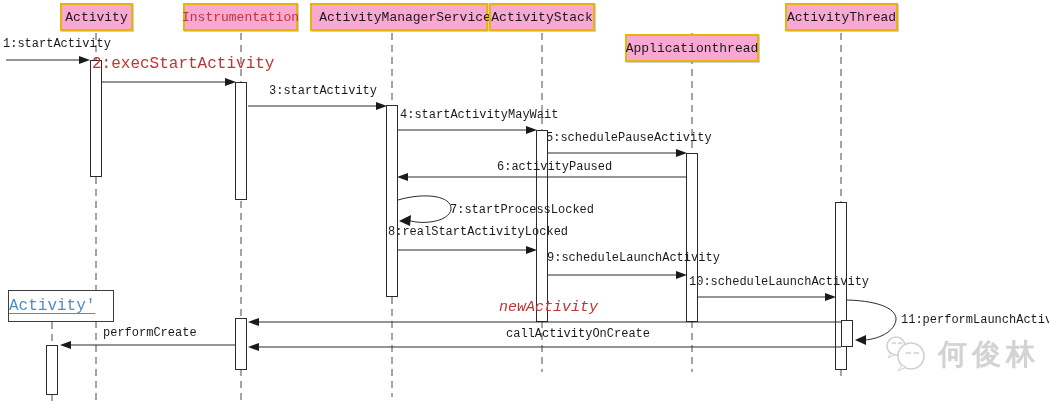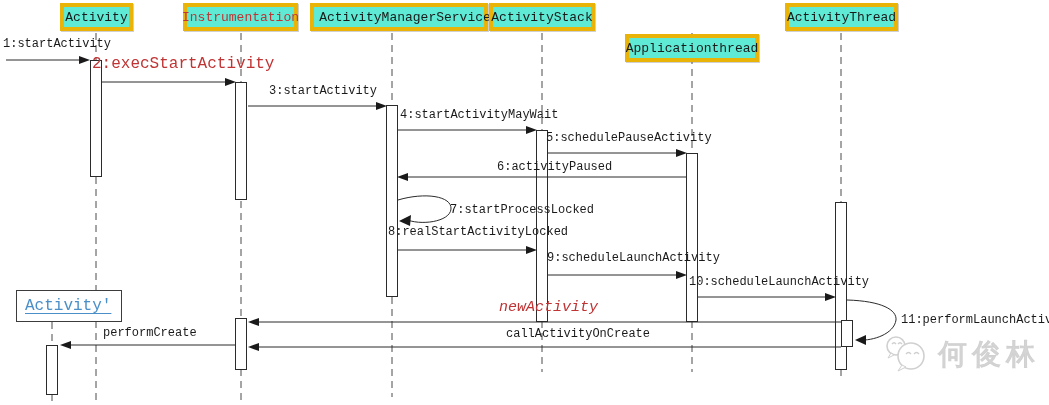--- a/index.html
+++ b/index.html
@@ -6,42 +6,42 @@
   #canvas{
     position:relative;
     width:1049px;height:405px;
     background:#ffffff;
     font-family:"Liberation Mono","DejaVu Sans Mono",monospace;
     overflow:hidden;
   }
   .layer{position:absolute;left:0;top:0;width:1049px;height:405px;}
   .actor-box{
     position:absolute;top:3px;height:28px;
-    border:4px solid #eab308;background:#5eead4;
+    border:2px solid #eab308;background:#f9a8d4;
     display:flex;align-items:center;justify-content:center;
     font-size:13px;color:#1a1a1a;letter-spacing:0px;
     box-shadow:1px 1px 0 rgba(120,120,120,.35);
     z-index:3;box-sizing:border-box;
   }
   .actor-box.red{color:#c03434;}
   .activation{
     position:absolute;width:12px;background:#ffffff;
     border:1px solid #2b2b2b;box-sizing:border-box;z-index:4;
   }
   .msg-label{
     position:absolute;font-size:12px;color:#1a1a1a;
     white-space:nowrap;z-index:6;line-height:14px;
   }
   .msg-label.red-big{color:#c03434;font-size:16px;line-height:18px;}
   .msg-label.red-mid{color:#c03434;font-size:15px;line-height:17px;font-style:italic;}
   .created-box{
-    position:absolute;left:16px;top:290px;width:106px;height:32px;
+    position:absolute;left:8px;top:290px;width:106px;height:32px;
     border:1px solid #3c3c3c;background:#ffffff;z-index:5;
     display:flex;align-items:center;box-sizing:border-box;
-    padding-left:8px;
+    padding-left:0;
   }
   .created-box span{
     color:#4a8fc8;font-size:16px;text-decoration:underline;
     text-underline-offset:3px;
   }
   .watermark{
     position:absolute;left:884px;top:334px;z-index:7;
     display:flex;align-items:center;gap:8px;
   }
   .watermark-text{

